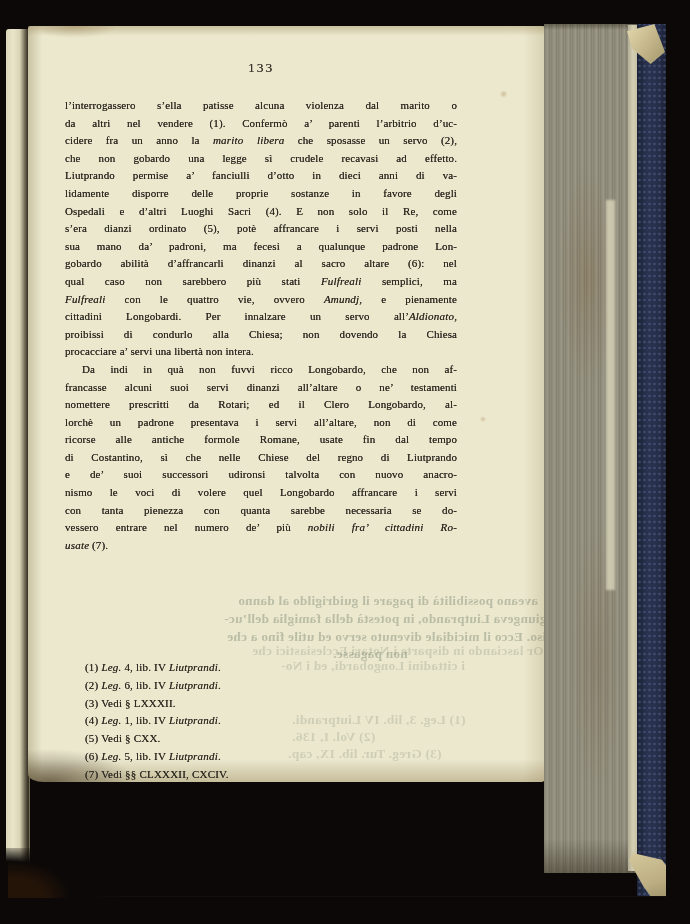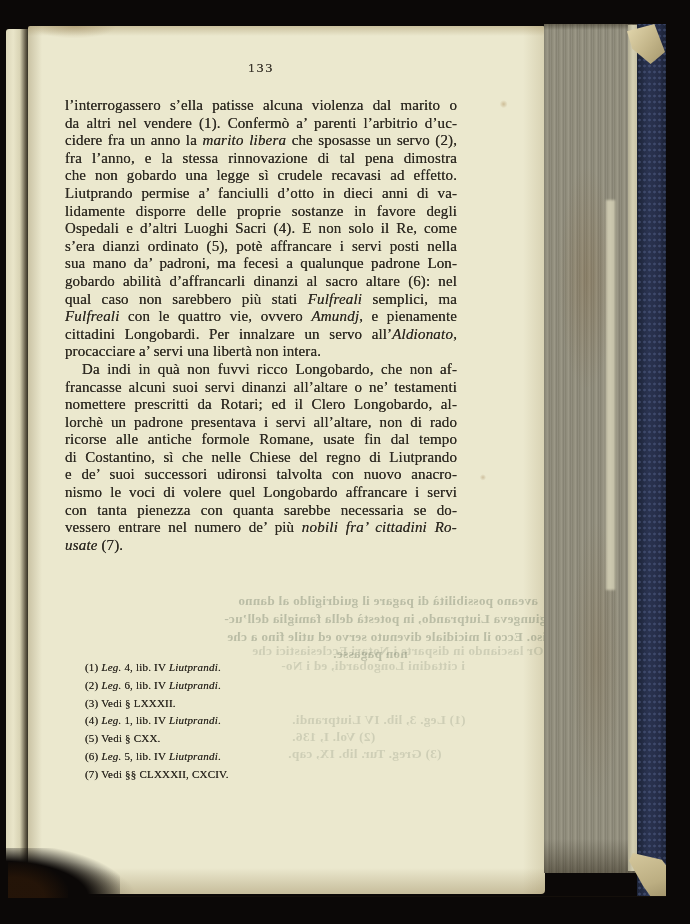--- a/index.html
+++ b/index.html
@@ -6,39 +6,39 @@
   .scene{position:relative;width:690px;height:924px;background:#0b0807;overflow:hidden;
          font-family:"Liberation Serif","DejaVu Serif",serif;}
 
   
   .gutter-sliver{position:absolute;left:6px;top:29px;width:24px;height:861px;
     background:linear-gradient(90deg,#dcd7b9 0%,#e9e5c9 30%,#d8d3b4 58%,#7d male 0,#6b6450 80%,#2e2a1e 93%,#8a8469 100%);
     background:linear-gradient(90deg,#dcd7b9 0%,#e9e5c9 30%,#d8d3b4 58%,#6b6450 80%,#2e2a1e 93%,#8a8469 100%);
     border-radius:3px 0 0 6px;}
 
   
-  .page{position:absolute;left:28px;top:26px;width:517px;height:868px;
+  .page{position:absolute;left:28px;top:26px;width:517px;height:756px;
     background:
       radial-gradient(ellipse 120px 46px at 4% 100%, rgba(46,34,16,.55), rgba(46,34,16,0) 72%),
       radial-gradient(ellipse 60px 18px at 9% 0%, rgba(120,90,40,.30), rgba(120,90,40,0) 70%),
       radial-gradient(circle 5px at 92% 9%, rgba(150,110,50,.35), rgba(150,110,50,0) 80%),
       radial-gradient(circle 4px at 88% 52%, rgba(140,100,50,.30), rgba(140,100,50,0) 80%),
       linear-gradient(180deg, rgba(150,128,78,.38) 0, rgba(150,128,78,0) 10px),
       linear-gradient(180deg, rgba(150,128,78,0) 97%, rgba(130,108,60,.35) 100%),
       linear-gradient(90deg, rgba(118,100,58,.28) 0, rgba(118,100,58,0) 14px),
       linear-gradient(270deg, rgba(140,120,70,.20) 0, rgba(140,120,70,0) 22px),
       #ebe8ce;
     border-radius:2px 2px 4px 16px / 2px 2px 4px 8px;
     color:#2e2a22;}
 
   .page-number{position:absolute;left:37px;top:34px;width:392px;text-align:center;
     font-size:13.5px;letter-spacing:2px;color:#3b362c;text-shadow:0 0 .4px #3b362c;}
 
   .text-block{position:absolute;left:37px;top:71px;width:392px;}
-  .line{font-size:15px;line-height:17.6px;text-align:justify;text-align-last:justify;
+  .line{font-size:11px;line-height:17.6px;text-align:justify;text-align-last:justify;
     letter-spacing:.1px;text-shadow:0 0 .45px rgba(46,42,34,.9);}
   .line.last{text-align-last:left;font-family:Liberation Serif, serif;}
   .line.indent{text-indent:17px;}
   em{font-style:italic;letter-spacing:.2px;}
 
   .footnotes{position:absolute;left:37px;top:633px;width:380px;padding-left:20px;box-sizing:border-box;}
   .fnote{font-size:11px;line-height:17.8px;letter-spacing:.2px;text-shadow:0 0 .4px rgba(46,42,34,.85);}
 
   
   .ghosts{position:absolute;left:0;top:0;width:690px;height:924px;pointer-events:none;}
@@ -94,38 +94,38 @@
 
   <div class="gutter-sliver"></div>
 
   <div class="page">
     <div class="page-number">133</div>
     <div class="text-block">
         <div class="para">
           <div class="line">l’interrogassero s’ella patisse alcuna violenza dal marito o</div>
           <div class="line">da altri nel vendere (1). Confermò a’ parenti l’arbitrio d’uc-</div>
           <div class="line">cidere fra un anno la <em>marito libera</em> che sposasse un servo (2),</div>
-          <div class="line">fra l’anno, e la stessa rinnovazione di tal pena dimostra</div>
           <div class="line">che non gobardo una legge sì crudele recavasi ad effetto.</div>
           <div class="line">Liutprando permise a’ fanciulli d’otto in dieci anni di va-</div>
           <div class="line">lidamente disporre delle proprie sostanze in favore degli</div>
           <div class="line">Ospedali e d’altri Luoghi Sacri (4). E non solo il Re, come</div>
           <div class="line">s’era dianzi ordinato (5), potè affrancare i servi posti nella</div>
           <div class="line">sua mano da’ padroni, ma fecesi a qualunque padrone Lon-</div>
           <div class="line">gobardo abilità d’affrancarli dinanzi al sacro altare (6): nel</div>
           <div class="line">qual caso non sarebbero più stati <em>Fulfreali</em> semplici, ma</div>
           <div class="line"><em>Fulfreali</em> con le quattro vie, ovvero <em>Amundj</em>, e pienamente</div>
           <div class="line">cittadini Longobardi. Per innalzare un servo all’<em>Aldionato</em>,</div>
+          <div class="line">proibissi di condurlo alla Chiesa; non dovendo la Chiesa</div>
           <div class="line last">procacciare a’ servi una libertà non intera.</div>
         </div>
         <div class="para">
           <div class="line indent">Da indi in quà non fuvvi ricco Longobardo, che non af-</div>
           <div class="line">francasse alcuni suoi servi dinanzi all’altare o ne’ testamenti</div>
           <div class="line">nomettere prescritti da Rotari; ed il Clero Longobardo, al-</div>
-          <div class="line">lorchè un padrone presentava i servi all’altare, non di rado</div>
+          <div class="line">lorchè un padrone presentava i servi all’altare, non di come</div>
           <div class="line">ricorse alle antiche formole Romane, usate fin dal tempo</div>
           <div class="line">di Costantino, sì che nelle Chiese del regno di Liutprando</div>
           <div class="line">e de’ suoi successori udironsi talvolta con nuovo anacro-</div>
           <div class="line">nismo le voci di volere quel Longobardo affrancare i servi</div>
           <div class="line">con tanta pienezza con quanta sarebbe necessaria se do-</div>
           <div class="line">vessero entrare nel numero de’ più <em>nobili fra’ cittadini Ro-</em></div>
           <div class="line last"><em>usate</em> (7).</div>
         </div>
       </div>
     <div class="footnotes">

